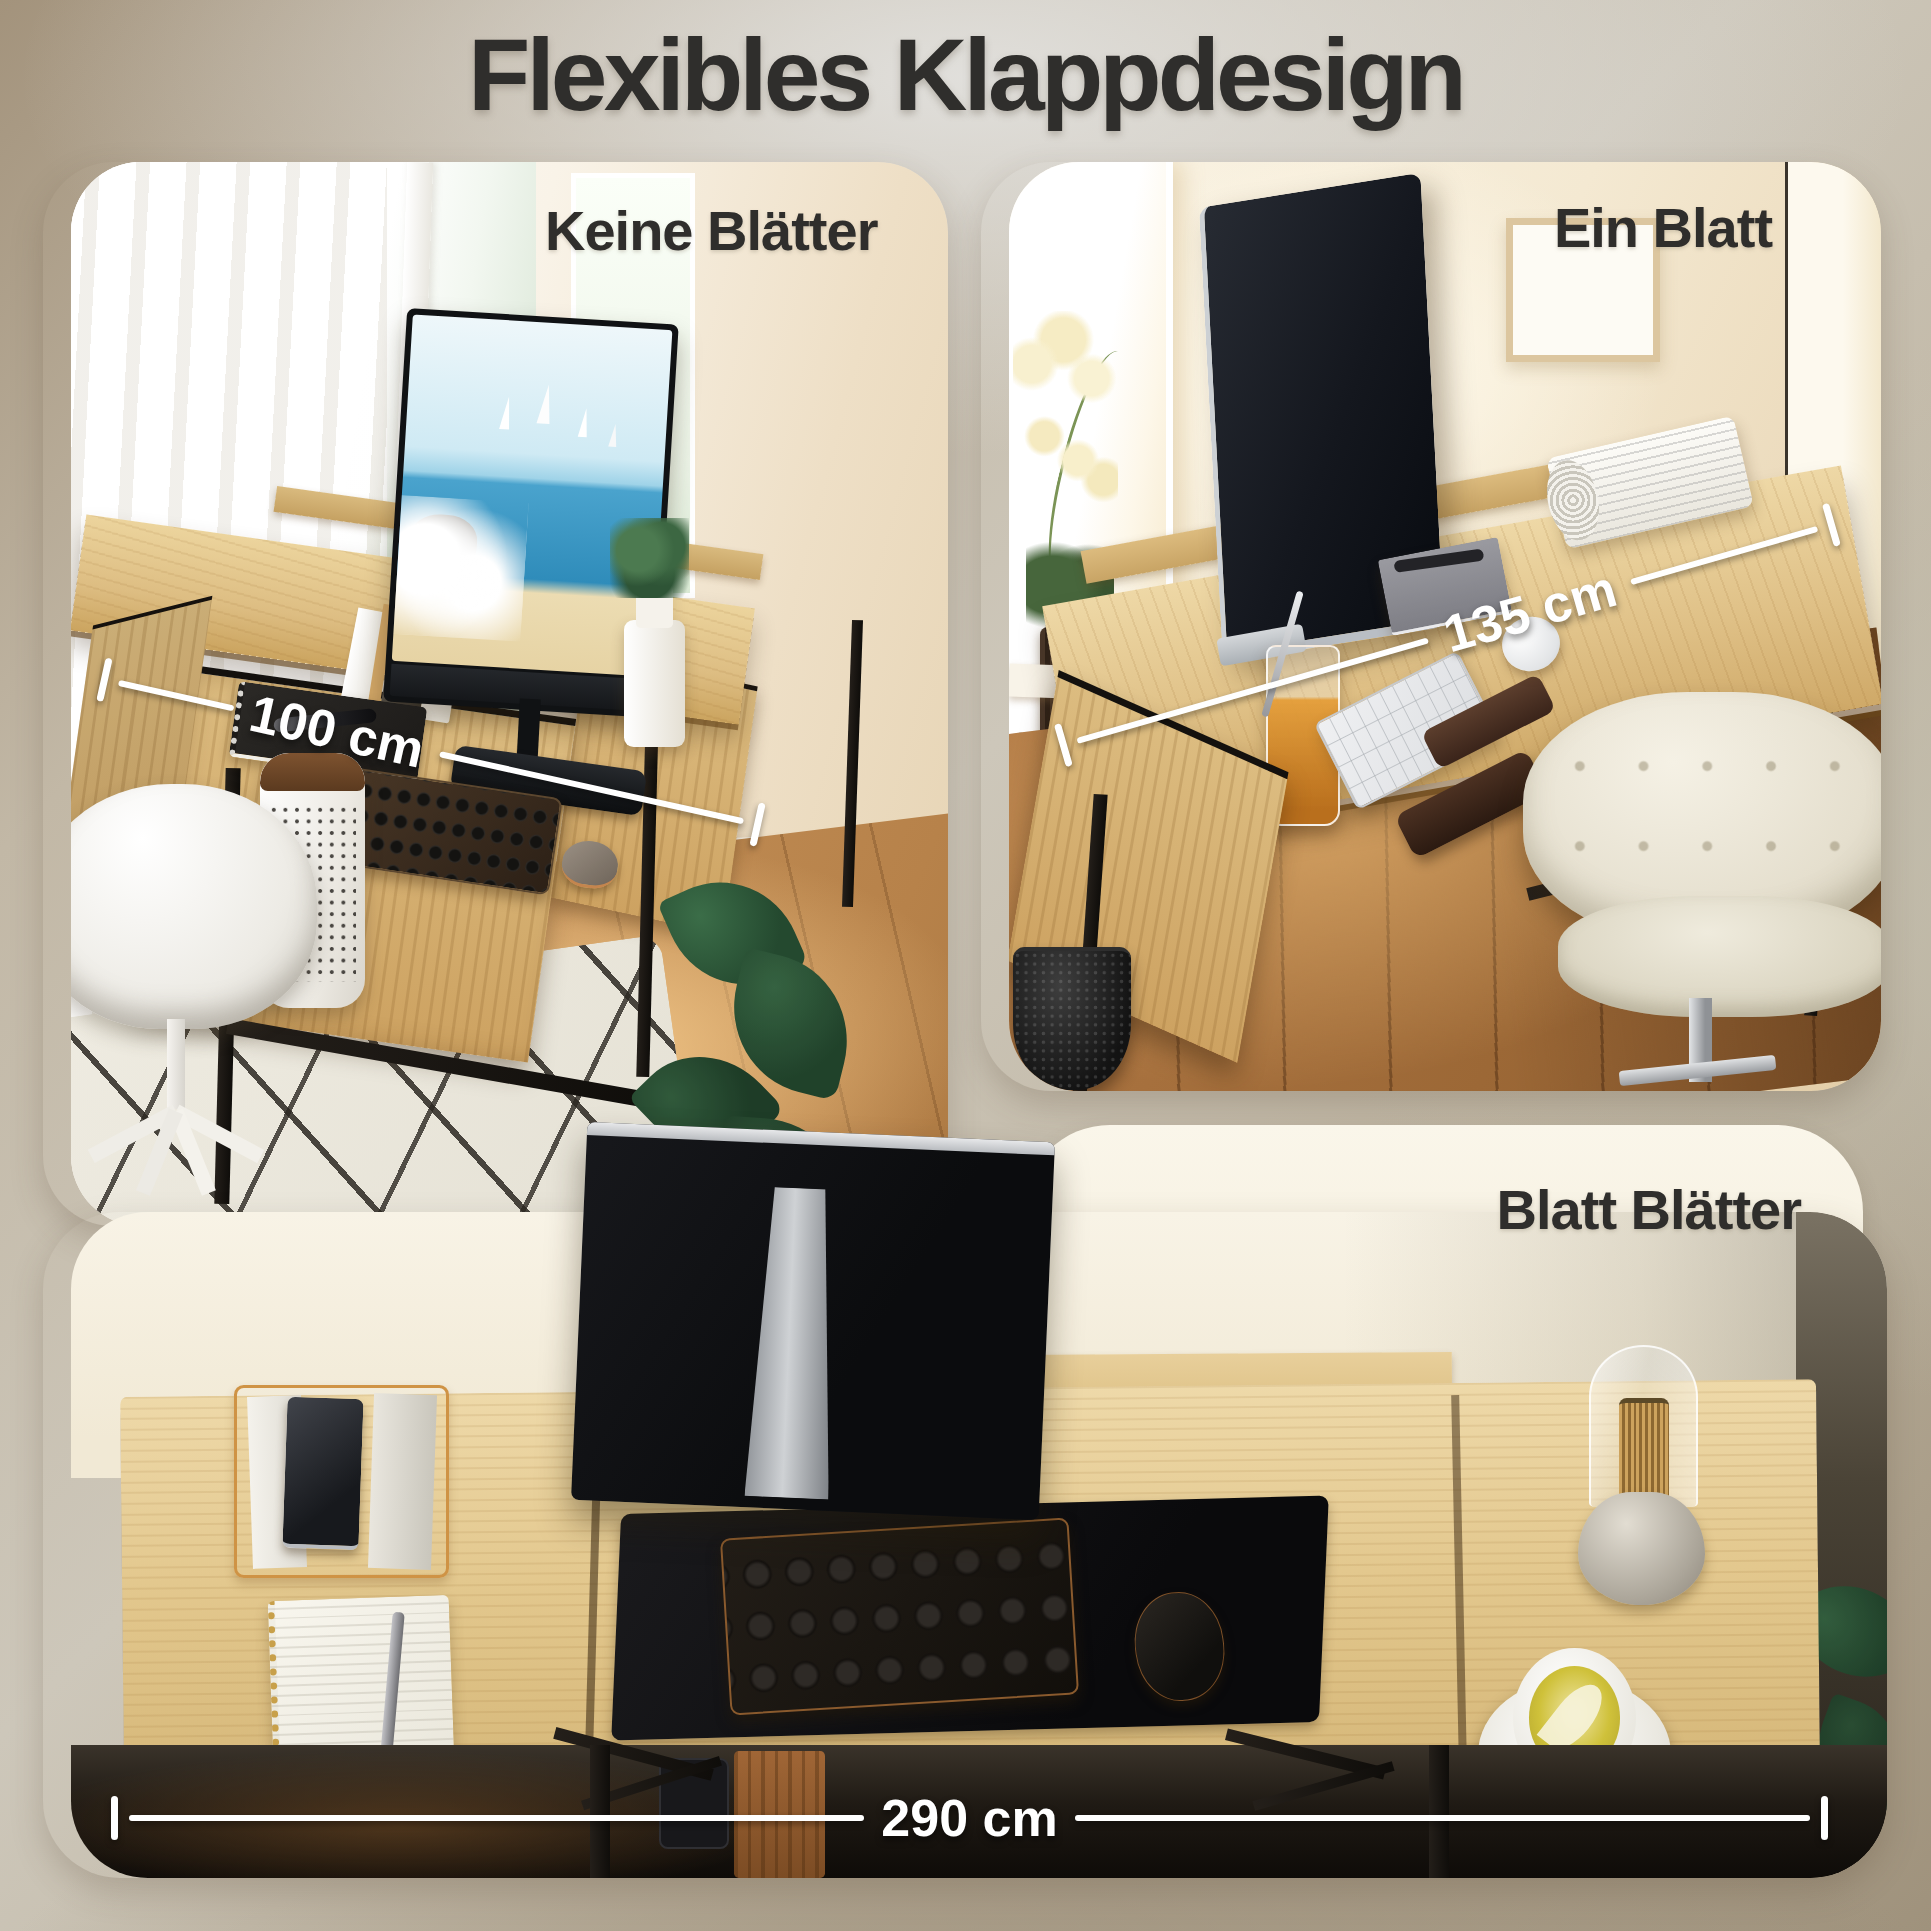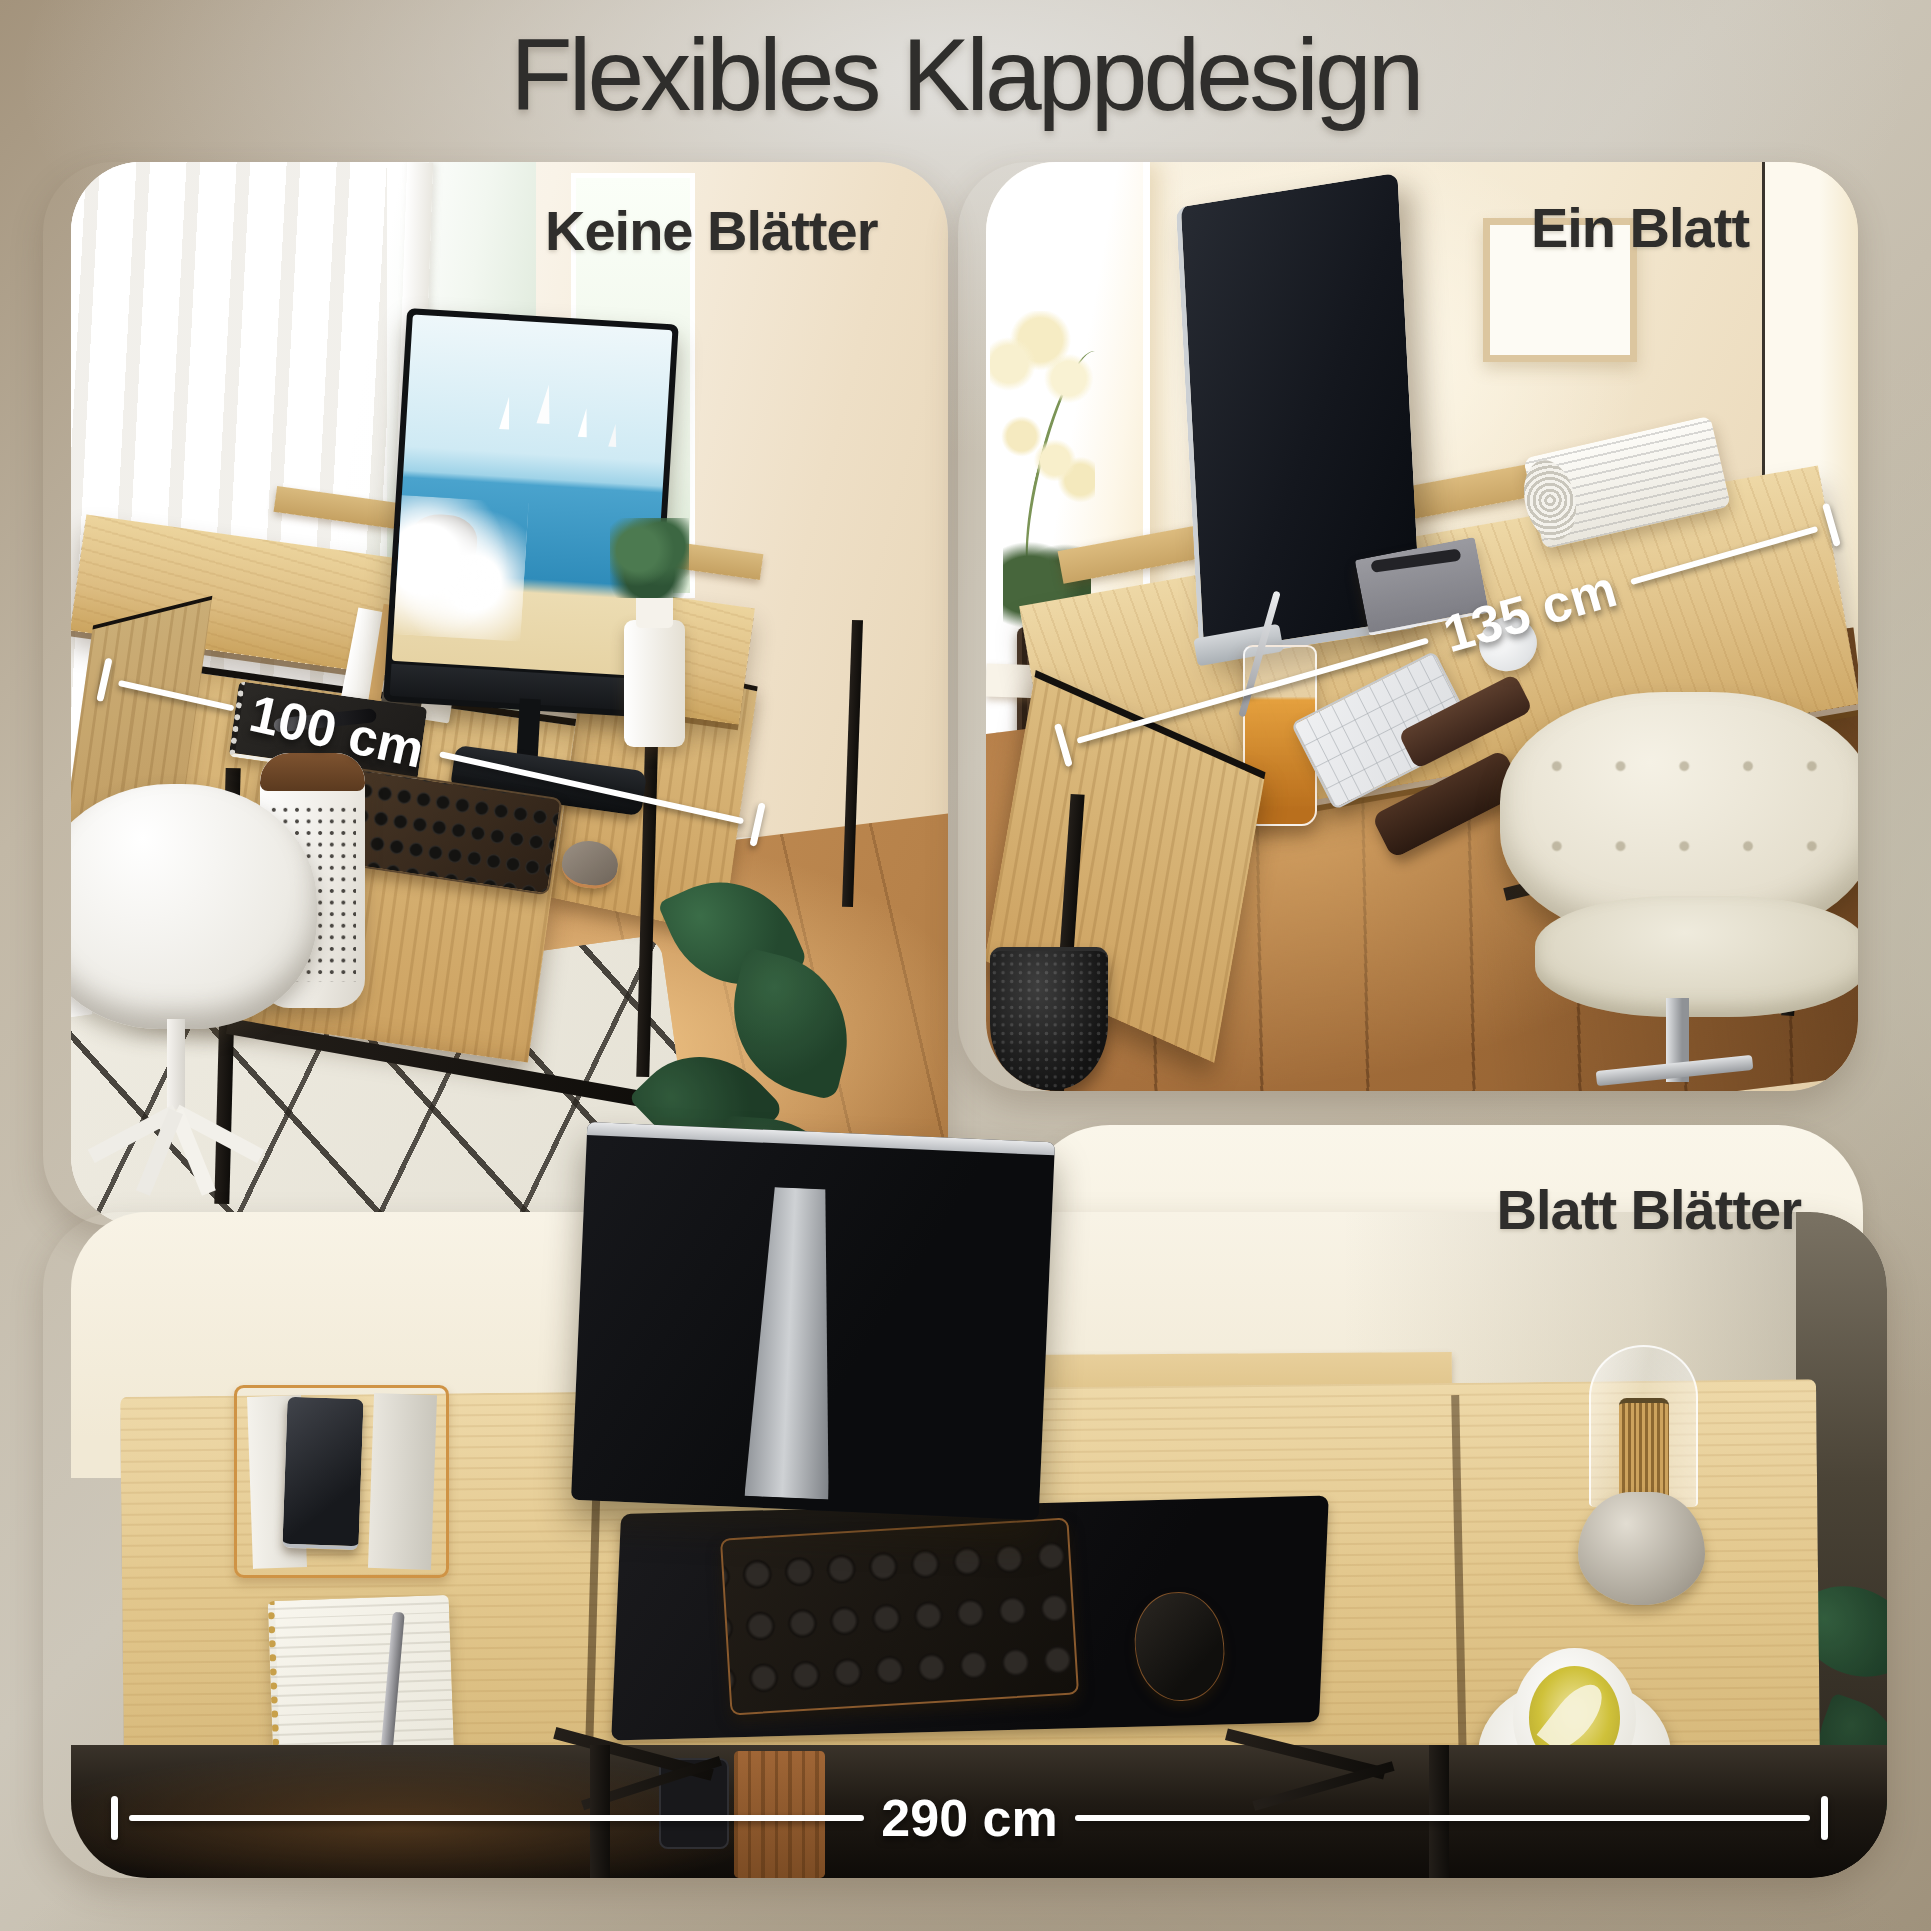--- a/index.html
+++ b/index.html
@@ -12,28 +12,28 @@
     position:relative;width:1931px;height:1931px;overflow:hidden;
     background:
       radial-gradient(ellipse 70% 28% at 50% 4%, rgba(226,225,222,.95), rgba(226,225,222,0) 70%),
       radial-gradient(ellipse 60% 40% at 108% 45%, rgba(196,192,176,.8), rgba(196,192,176,0) 70%),
       radial-gradient(ellipse 80% 45% at 50% 115%, rgba(148,134,112,.9), rgba(148,134,112,0) 70%),
       linear-gradient(135deg,#a3937c 0%,#c2b8a6 22%,#cdc7ba 45%,#bfb5a2 68%,#9f927c 100%);
   }
   
   .title{
     position:absolute;left:0;top:17.4px;width:1931px;text-align:center;
-    font-size:102px;font-weight:normal;letter-spacing:-3.9px;color:#2f2e2c;
+    font-size:102px;font-weight:bold;letter-spacing:-3.9px;color:#2f2e2c;
     text-shadow:0 3.9px 7.7px rgba(110,100,85,.35);
   }
   
   .panel{position:absolute;border-radius:70px;overflow:hidden;
     box-shadow:0 13.5px 33px rgba(80,66,45,.22);}
   #panel1{left:43px;top:162px;width:905px;height:1064px;}
-  #panel2{left:958px;top:162px;width:900px;height:929px;}
+  #panel2{left:981px;top:162px;width:900px;height:929px;}
   #panel3{left:43px;top:1212px;width:1844px;height:666px;border-radius:77px;}
   #plate{
     position:absolute;left:1023px;top:1125px;width:840px;height:290px;
     border-radius:87px;background:linear-gradient(180deg,#faf6ea,#f3ecd9);
     box-shadow:0 7.7px 19.3px rgba(95,80,55,.18);
   }
   .scene{position:absolute;inset:0;border-radius:inherit;overflow:hidden;margin-left:28px;}
   .obj{position:absolute;}
   .panel-label{
     position:absolute;font-size:56px;font-weight:bold;letter-spacing:-1px;

